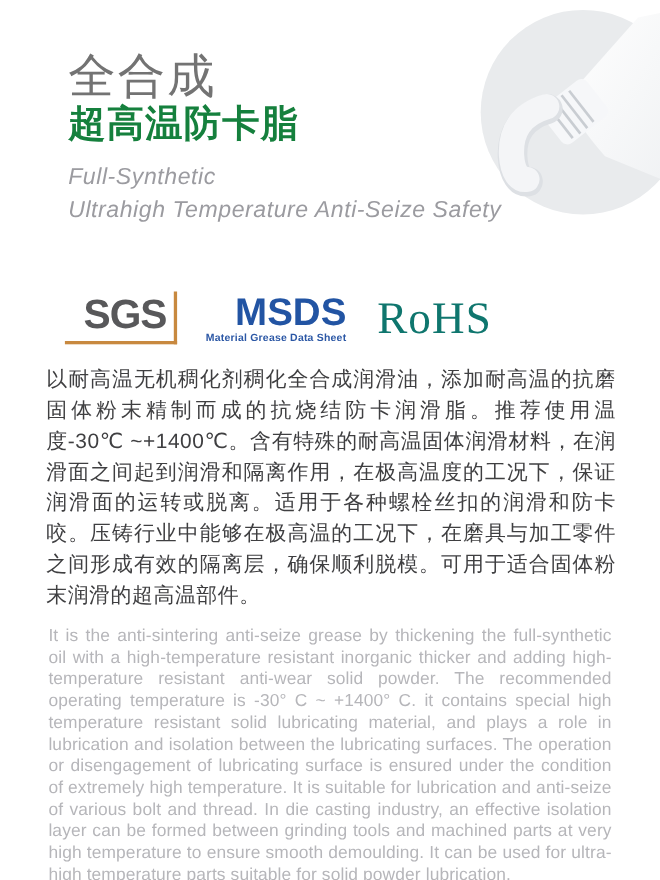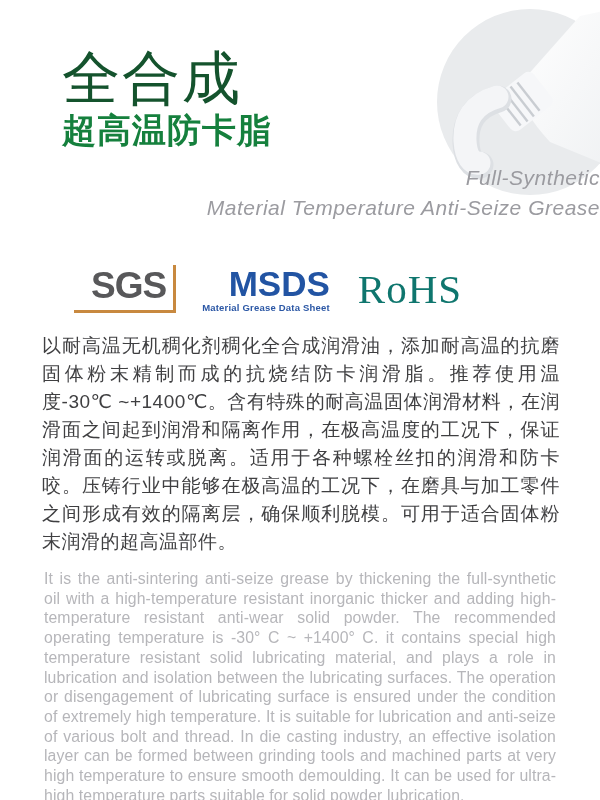--- a/index.html
+++ b/index.html
@@ -19,53 +19,53 @@
   .product-image {
     position: absolute;
     left: 428px;
     top: 2px;
     width: 200px;
     height: 200px;
   }
 
   .title-block { padding-top: 46px; padding-left: 62px; position: relative; z-index: 2; }
   .title-line1 {
-    font-size: 58px;
+    font-size: 43px;
     font-weight: 400;
-    color: #14532d;
+    color: #737373;
     line-height: 1.12;
     letter-spacing: 2px;
   }
   .title-line2 {
     font-size: 34px;
     font-weight: 700;
     color: #15803d;
     line-height: 1.15;
     letter-spacing: 1px;
   }
-  .subtitle { margin-top: 13px; text-align: right; }
+  .subtitle { margin-top: 13px; }
   .subtitle-line {
     font-style: italic;
     color: #9b9ba0;
     font-size: 21px;
     line-height: 1.42;
     letter-spacing: 0.5px;
   }
 
   
   .logos {
     display: flex;
     align-items: center;
     margin: 22px 0 0 60px;
     height: 58px;
   }
   .sgs-logo {
     position: relative;
     padding: 2px 10px 9px 0;
-    margin-left: 31px;
+    margin-left: 16px;
   }
   .sgs-text {
     font-size: 37px;
     font-weight: 700;
     color: #58585a;
     letter-spacing: -1px;
     line-height: 1;
   }
   .sgs-hline {
     position: absolute;
@@ -154,21 +154,21 @@
 
       <path fill="none" stroke="#dde0e4" stroke-width="27" stroke-linecap="round" d="M 70,97 C 46,104 37,120 38,141 C 39,157 45,164 52,163"></path>
       <path fill="none" stroke="#f4f5f7" stroke-width="23" stroke-linecap="round" d="M 69,95 C 45,102 36,118 37,139 C 38,155 44,162 51,161"></path>
     </svg>
 
     <div class="title-block">
       <div class="title-line1">全合成</div>
       <div class="title-line2">超高温防卡脂</div>
       <div class="subtitle">
         <div class="subtitle-line">Full-Synthetic</div>
-        <div class="subtitle-line">Material Temperature Anti-Seize Grease</div>
+        <div class="subtitle-line">Ultrahigh Temperature Anti-Seize Safety</div>
       </div>
     </div>
   </div>
 
   <div class="logos">
     <div class="sgs-logo">
       <span class="sgs-text">SGS</span>
       <span class="sgs-hline"></span>
       <span class="sgs-vline"></span>
     </div>

